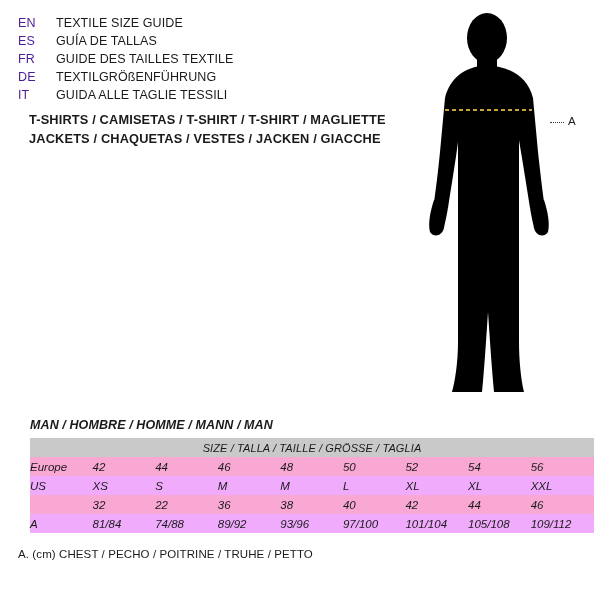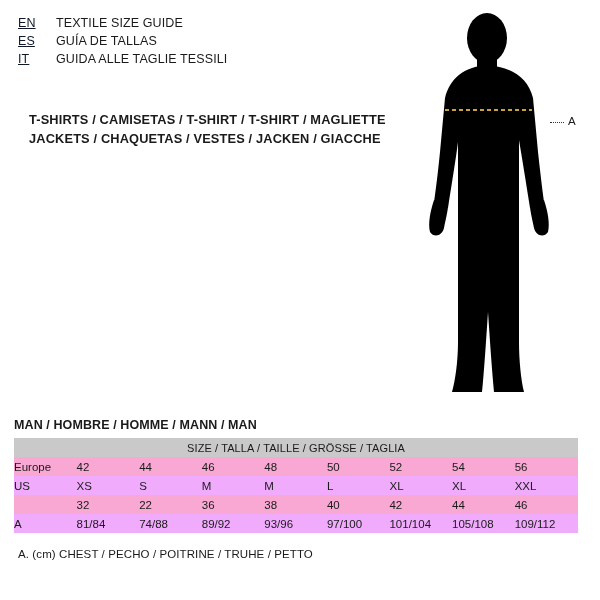--- a/index.html
+++ b/index.html
@@ -31,22 +31,21 @@
   .lang-row {
     display: flex;
     align-items: baseline;
     height: 18px;
     font-size: 12.5px;
     letter-spacing: 0.1px;
   }
   .lang-code {
     width: 38px;
     flex: 0 0 38px;
-    color: #0f172a;
-    text-decoration: underline;
+    color: #4c1d95;
   }
   .lang-text {
     color: #1a1a1a;
     white-space: nowrap;
   }
 
   
   .category-block {
     position: absolute;
     left: 18px;
@@ -85,23 +84,24 @@
     position: absolute;
     left: 150px;
     top: 110px;
     width: 14px;
     border-top: 1px dotted #333;
   }
 
   
   .table-area {
     position: absolute;
-    left: 14px;
+    left: 30px;
     top: 418px;
     width: 564px;
+    font-style: italic;
   }
   .man-title {
     font-size: 12.5px;
     font-weight: bold;
     letter-spacing: 0.1px;
     margin-bottom: 6px;
     white-space: nowrap;
   }
   table.size-table {
     border-collapse: collapse;
@@ -142,20 +142,28 @@
 <div class="page">
 
   <div class="lang-block">
     <div class="lang-row">
       <span class="lang-code">EN</span>
       <span class="lang-text">TEXTILE SIZE GUIDE</span>
     </div>
     <div class="lang-row">
       <span class="lang-code">ES</span>
       <span class="lang-text">GUÍA DE TALLAS</span>
+    </div>
+    <div class="lang-row">
+      <span class="lang-code">FR</span>
+      <span class="lang-text">GUIDE DES TAILLES TEXTILE</span>
+    </div>
+    <div class="lang-row">
+      <span class="lang-code">DE</span>
+      <span class="lang-text">TEXTILGRÖßENFÜHRUNG</span>
     </div>
     <div class="lang-row">
       <span class="lang-code">IT</span>
       <span class="lang-text">GUIDA ALLE TAGLIE TESSILI</span>
     </div>
   </div>
 
   <div class="category-block">
     <div class="category-line">T-SHIRTS / CAMISETAS / T-SHIRT / T-SHIRT / MAGLIETTE</div>
     <div class="category-line">JACKETS / CHAQUETAS / VESTES / JACKEN / GIACCHE</div>

